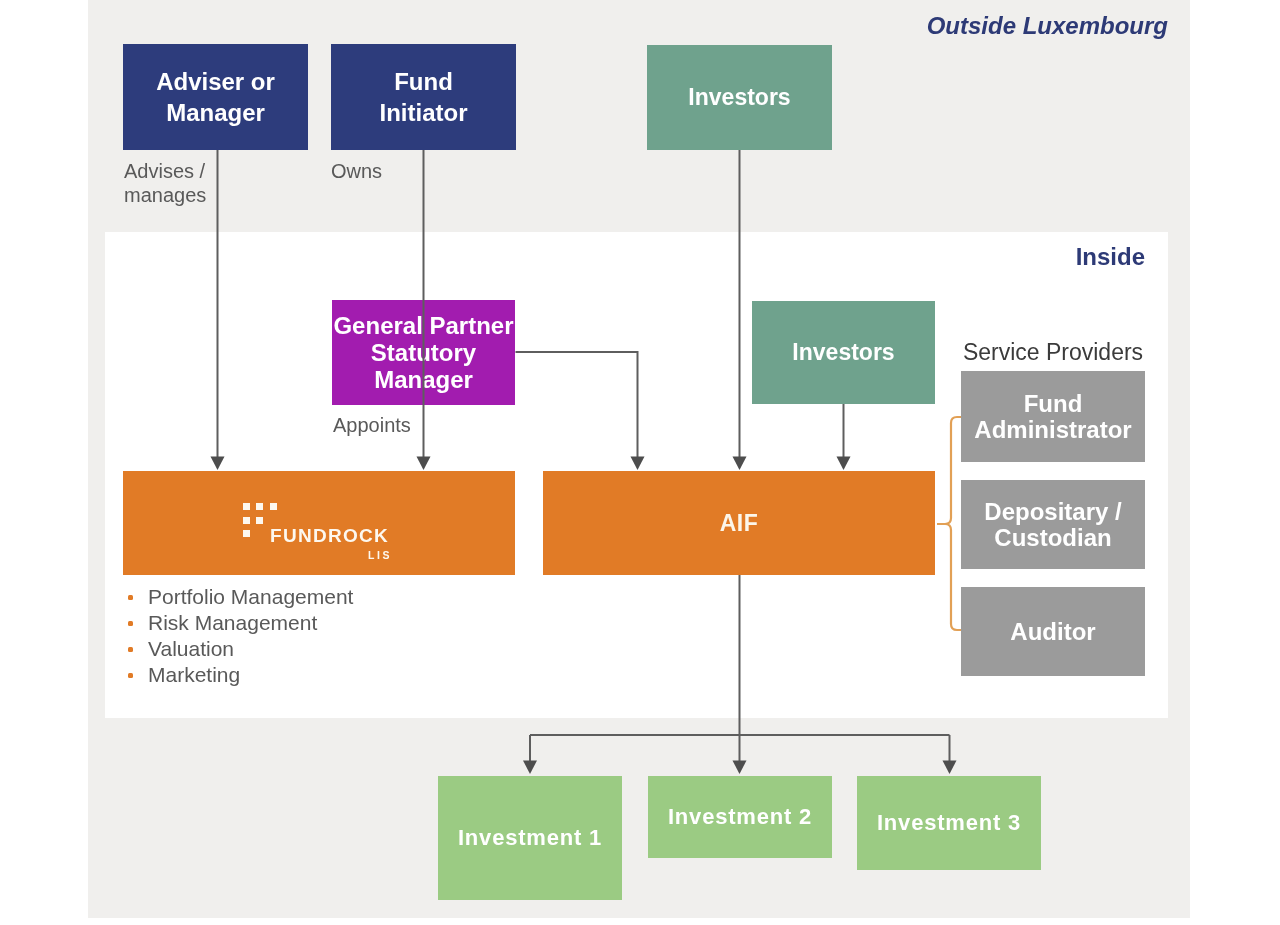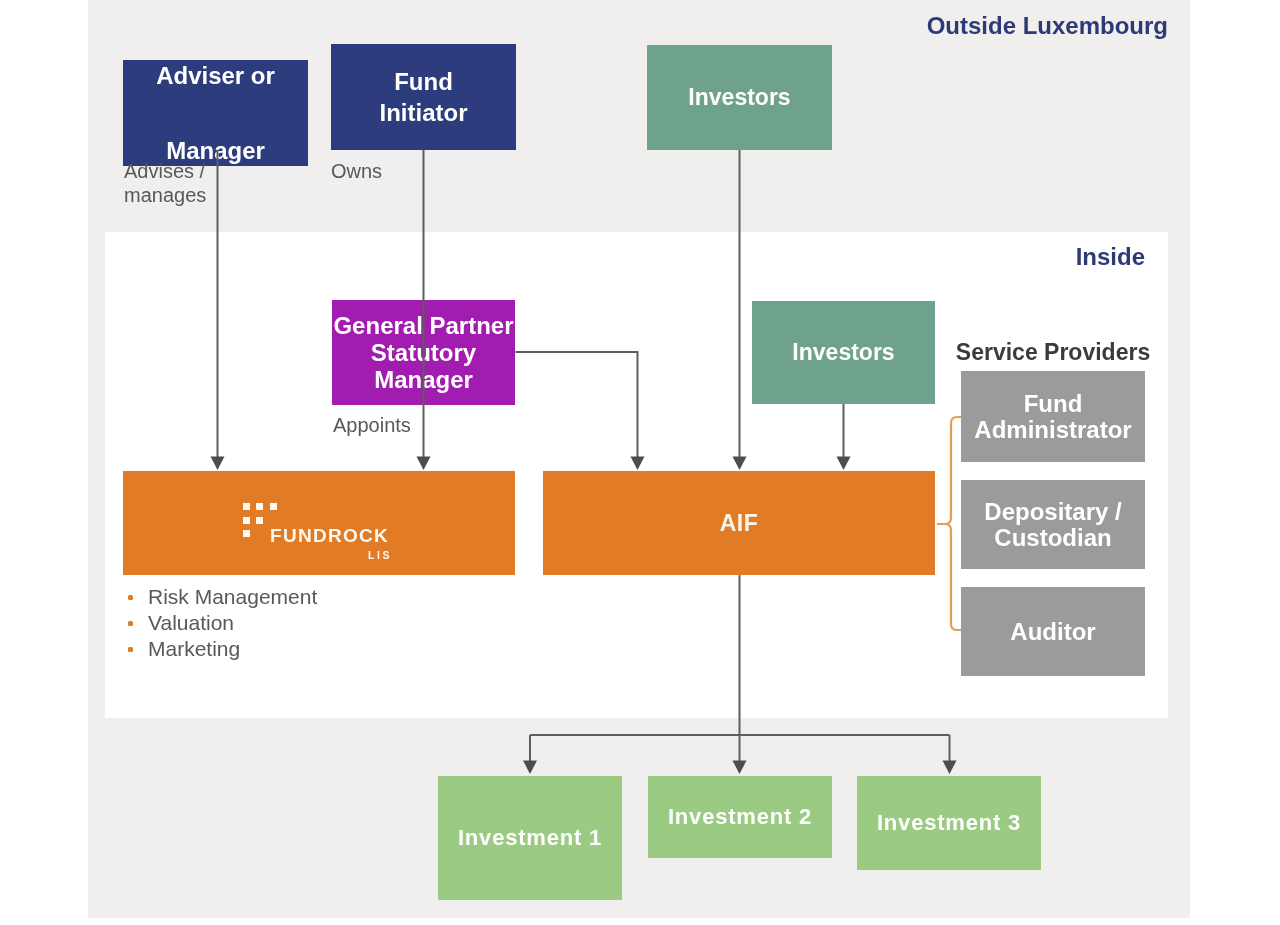--- a/index.html
+++ b/index.html
@@ -11,30 +11,30 @@
   .node{position:absolute;display:flex;flex-direction:column;align-items:center;
         justify-content:center;text-align:center;color:#ffffff;font-weight:bold;}
   .navy{background:#2d3c7c;font-size:24px;line-height:31px;}
   .navy3{background:#a21caf;font-size:24px;line-height:27px;}
   .teal{background:#6fa28d;font-size:23px;}
   .orangebox{background:#e17b26;}
   .graybox{background:#9b9b9b;font-size:24px;line-height:26px;}
   .greenbox{background:#9bcb83;font-size:22px;letter-spacing:0.8px;}
 
   .heading{position:absolute;color:#2d3a76;font-weight:bold;font-size:24px;line-height:29px;}
-  .heading-outside{top:11px;left:868px;width:300px;text-align:right;}
+  .heading-outside{top:11px;left:868px;width:300px;text-align:right;font-style:italic;}
   .heading-inside{top:242px;left:845px;width:300px;text-align:right;}
 
   .edge-label{position:absolute;color:#595959;font-size:20px;line-height:24px;}
   .lbl-advises{left:124px;top:159px;}
   .lbl-owns{left:331px;top:159px;}
   .lbl-appoints{left:333px;top:413px;}
 
   .sp-heading{position:absolute;left:1053px;top:339px;transform:translateX(-50%);white-space:nowrap;
-              color:#3b3b3b;font-size:23px;font-weight:700;}
+              color:#3b3b3b;font-size:23px;font-weight:400;}
 
   .svc-list{position:absolute;left:123px;top:584px;margin:0;padding:0;list-style:none;}
   .svc-list li{position:relative;height:26px;padding-left:25px;color:#595959;font-size:21px;line-height:26px;}
   .svc-list li .dot{position:absolute;left:5px;top:11px;width:5px;height:5px;
                     border-radius:1.5px;background:#e17b26;}
 
   .aif-label{font-size:23px;font-weight:bold;color:#fcf6ea;letter-spacing:0.5px;}
 
   .fr-lockup{position:absolute;left:0;top:0;width:100%;height:100%;}
   .fr-dot{position:absolute;width:7px;height:7px;background:#fdf8ef;}
@@ -51,21 +51,21 @@
 <div class="canvas"></div>
 <div class="panel"></div>
 
 <div class="heading heading-outside">
   <span>Outside Luxembourg</span>
 </div>
 <div class="heading heading-inside">
   <div>Inside</div>
 </div>
 
-<div class="node navy" style="left:123px;top:60px;width:185px;height:106px;justify-content:space-between;">
+<div class="node navy" style="left:123px;top:44px;width:185px;height:106px;">
   <div>Adviser or</div>
   <div>Manager</div>
 </div>
 <div class="node navy" style="left:331px;top:44px;width:185px;height:106px;">
   <div>Fund</div>
   <div>Initiator</div>
 </div>
 <div class="node teal" style="left:647px;top:45px;width:185px;height:105px;">
   <div>Investors</div>
 </div>
@@ -117,20 +117,21 @@
     <span class="fr-dot" style="left:120px;top:59px;"></span>
     <span class="fr-word">FUNDROCK</span>
     <span class="fr-sub">LIS</span>
   </div>
 </div>
 <div class="node orangebox" style="left:543px;top:471px;width:392px;height:104px;">
   <div class="aif-label">AIF</div>
 </div>
 
 <ul class="svc-list">
+  <li><span class="dot"></span><span>Portfolio Management</span></li>
   <li><span class="dot"></span><span>Risk Management</span></li>
   <li><span class="dot"></span><span>Valuation</span></li>
   <li><span class="dot"></span><span>Marketing</span></li>
 </ul>
 
 <div class="node greenbox" style="left:438px;top:776px;width:184px;height:124px;">
   <div>Investment 1</div>
 </div>
 <div class="node greenbox" style="left:648px;top:776px;width:184px;height:82px;">
   <div>Investment 2</div>

